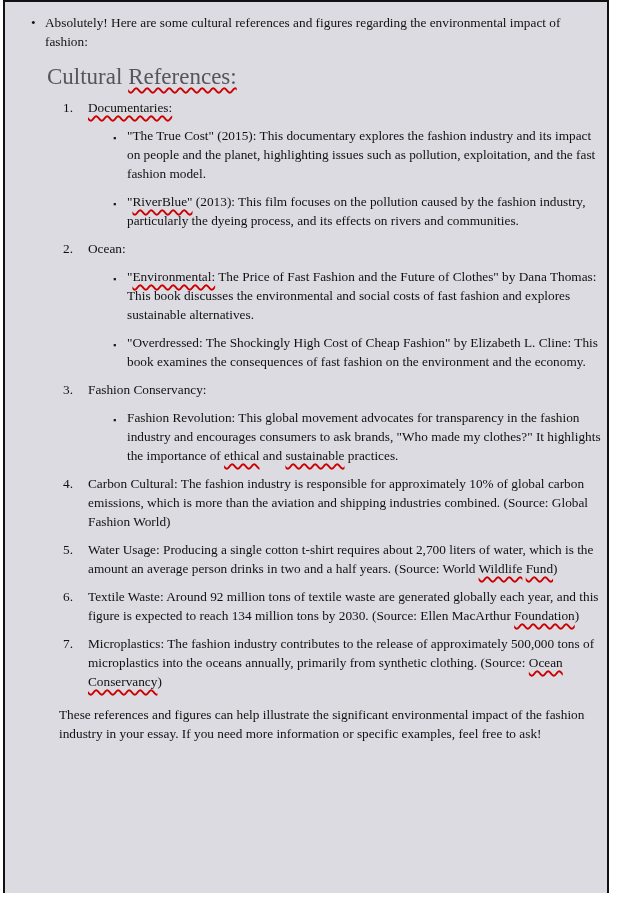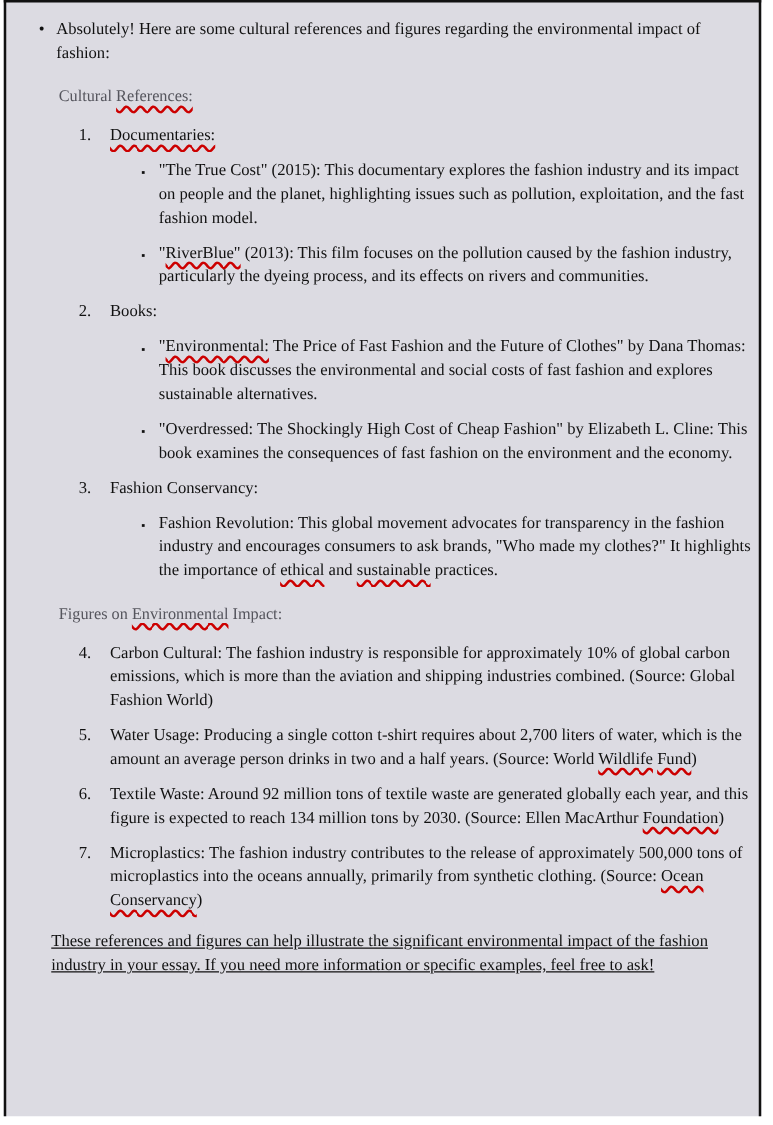--- a/index.html
+++ b/index.html
@@ -35,59 +35,58 @@
     font-size:13.3px;
     line-height:19px;
     margin:0 0 9px 0;
     padding-right:2px;
   }
   .marker{position:absolute;}
   .b-intro{padding-left:40px;}
   .b-intro .marker{left:26px;}
   .b-heading{
     padding-left:42px;
-    font-size:13px;
+    font-size:23px;
     line-height:23px;
     color:var(--heading);
     margin:14px 0 10px 0;
   }
   .b-num{padding-left:83px;}
   .b-num .marker{left:58px;}
   .b-sub{padding-left:122px;}
   .b-sub .marker{
     left:108px;
     font-size:9px;
     top:3px;
   }
-  .b-para{padding-left:36px;margin-top:14px;text-decoration:underline;}
+  .b-para{padding-left:54px;margin-top:14px;}
   .bold{font-weight:normal;}
   .sq{
     text-decoration-line:underline;
     text-decoration-style:wavy;
     text-decoration-color:var(--squiggle);
     text-decoration-thickness:1.5px;
     text-underline-offset:2.5px;
     text-decoration-skip-ink:none;
   }
 </style>
 </head>
 <body>
 
 <div class="doc">
   <div>
       <div class="blk b-intro"><span class="marker">•</span><span class="txt"><span>Absolutely! Here are some cultural references and figures regarding the environmental impact of fashion:</span></span></div>
       <div class="blk b-heading"><span class="txt"><span>Cultural </span><span class="sq">References:</span></span></div>
       <div class="blk b-num"><span class="marker">1.</span><span class="txt"><span class="bold sq">Documentaries:</span></span></div>
       <div class="blk b-sub"><span class="marker">▪</span><span class="txt"><span class="bold">"The True Cost" (2015)</span><span>: This documentary explores the fashion industry and its impact on people and the planet, highlighting issues such as pollution, exploitation, and the fast fashion model.</span></span></div>
       <div class="blk b-sub"><span class="marker">▪</span><span class="txt"><span class="bold">"</span><span class="bold sq">RiverBlue"</span><span class="bold"> (2013)</span><span>: This film focuses on the pollution caused by the fashion industry, particularly the dyeing process, and its effects on rivers and communities.</span></span></div>
-      <div class="blk b-num"><span class="marker">2.</span><span class="txt"><span class="bold">Books:</span></span></div>
+      <div class="blk b-num"><span class="marker">2.</span><span class="txt"><span class="bold">Ocean:</span></span></div>
       <div class="blk b-sub"><span class="marker">▪</span><span class="txt"><span class="bold">"</span><span class="bold sq">Environmental:</span><span class="bold"> The Price of Fast Fashion and the Future of Clothes" by Dana Thomas</span><span>: This book discusses the environmental and social costs of fast fashion and explores sustainable alternatives.</span></span></div>
       <div class="blk b-sub"><span class="marker">▪</span><span class="txt"><span class="bold">"Overdressed: The Shockingly High Cost of Cheap Fashion" by Elizabeth L. Cline</span><span>: This book examines the consequences of fast fashion on the environment and the economy.</span></span></div>
       <div class="blk b-num"><span class="marker">3.</span><span class="txt"><span class="bold">Fashion Conservancy:</span></span></div>
       <div class="blk b-sub"><span class="marker">▪</span><span class="txt"><span class="bold">Fashion Revolution</span><span>: This global movement advocates for transparency in the fashion industry and encourages consumers to ask brands, "Who made my clothes?" It highlights the importance of </span><span class="sq">ethical</span><span> and </span><span class="sq">sustainable</span><span> practices.</span></span></div>
-      <div class="blk b-heading"><span class="txt"><span>Figures on </span><span class="sq">Environmental</span><span> Impact:</span></span></div>
       <div class="blk b-num"><span class="marker">4.</span><span class="txt"><span class="bold">Carbon Cultural</span><span>: The fashion industry is responsible for approximately </span><span class="bold">10% of global carbon emissions</span><span>, which is more than the aviation and shipping industries combined. (Source: Global Fashion World)</span></span></div>
       <div class="blk b-num"><span class="marker">5.</span><span class="txt"><span class="bold">Water Usage</span><span>: Producing a single cotton t-shirt requires about </span><span class="bold">2,700 liters of water</span><span>, which is the amount an average person drinks in two and a half years. (Source: World </span><span class="sq">Wildlife</span><span> </span><span class="sq">Fund</span><span>)</span></span></div>
       <div class="blk b-num"><span class="marker">6.</span><span class="txt"><span class="bold">Textile Waste</span><span>: Around </span><span class="bold">92 million tons of textile waste</span><span> are generated globally each year, and this figure is expected to reach </span><span class="bold">134 million tons by 2030</span><span>. (Source: Ellen MacArthur </span><span class="sq">Foundation</span><span>)</span></span></div>
       <div class="blk b-num"><span class="marker">7.</span><span class="txt"><span class="bold">Microplastics</span><span>: The fashion industry contributes to the release of approximately </span><span class="bold">500,000 tons of microplastics</span><span> into the oceans annually, primarily from synthetic clothing. (Source: </span><span class="sq">Ocean</span><span> </span><span class="sq">Conservancy</span><span>)</span></span></div>
       <div class="blk b-para"><span class="txt"><span>These references and figures can help illustrate the significant environmental impact of the fashion industry in your essay. If you need more information or specific examples, feel free to ask!</span></span></div>
     </div>
 </div>
 
 </body></html>

